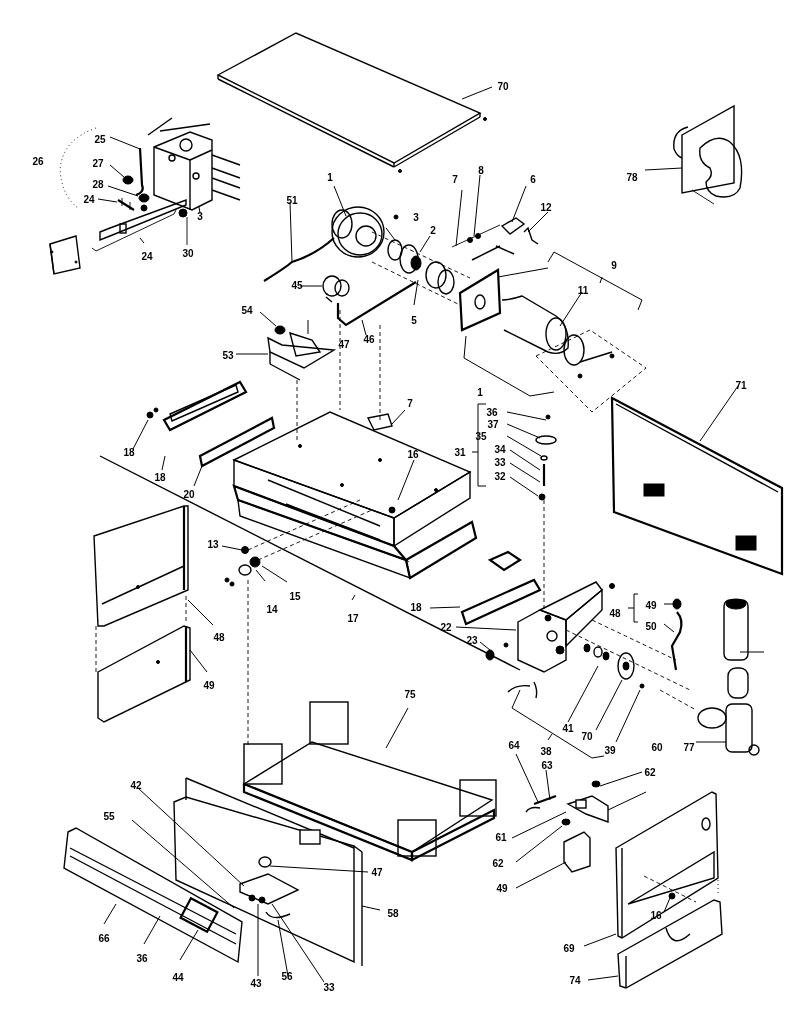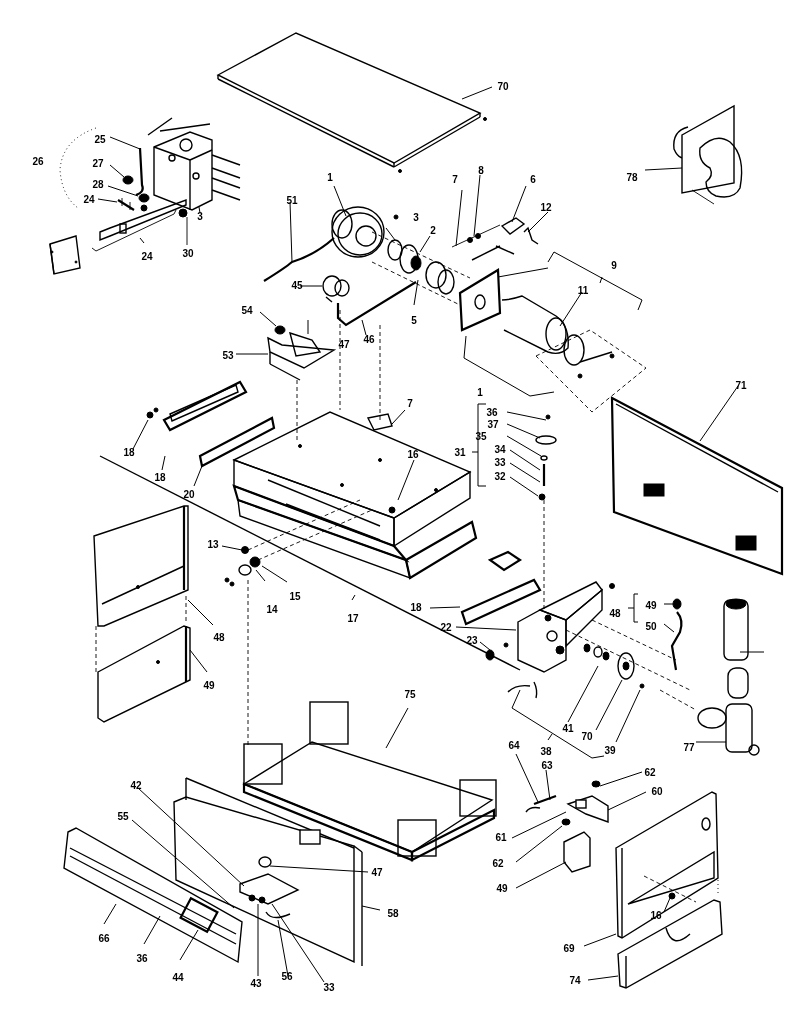--- a/index.html
+++ b/index.html
@@ -458,26 +458,26 @@
 <span class="lbl" style="left:651px;top:627px">50</span>
 <span class="lbl" style="left:568px;top:729px">41</span>
 <span class="lbl" style="left:587px;top:737px">70</span>
 <span class="lbl" style="left:610px;top:751px">39</span>
 <span class="lbl" style="left:546px;top:752px">38</span>
 <span class="lbl" style="left:410px;top:695px">75</span>
 <span class="lbl" style="left:689px;top:748px">77</span>
 <span class="lbl" style="left:514px;top:746px">64</span>
 <span class="lbl" style="left:547px;top:766px">63</span>
 <span class="lbl" style="left:650px;top:773px">62</span>
-<span class="lbl" style="left:657px;top:792px">60</span>
+<span class="lbl" style="left:657px;top:748px">60</span>
 <span class="lbl" style="left:501px;top:838px">61</span>
 <span class="lbl" style="left:498px;top:864px">62</span>
 <span class="lbl" style="left:502px;top:889px">49</span>
 <span class="lbl" style="left:136px;top:786px">42</span>
-<span class="lbl" style="left:123px;top:817px">55</span>
+<span class="lbl" style="left:109px;top:817px">55</span>
 <span class="lbl" style="left:377px;top:873px">47</span>
 <span class="lbl" style="left:393px;top:914px">58</span>
 <span class="lbl" style="left:104px;top:939px">66</span>
 <span class="lbl" style="left:142px;top:959px">36</span>
 <span class="lbl" style="left:178px;top:978px">44</span>
 <span class="lbl" style="left:256px;top:984px">43</span>
 <span class="lbl" style="left:287px;top:977px">56</span>
 <span class="lbl" style="left:329px;top:988px">33</span>
 <span class="lbl" style="left:569px;top:949px">69</span>
 <span class="lbl" style="left:656px;top:916px">16</span>

